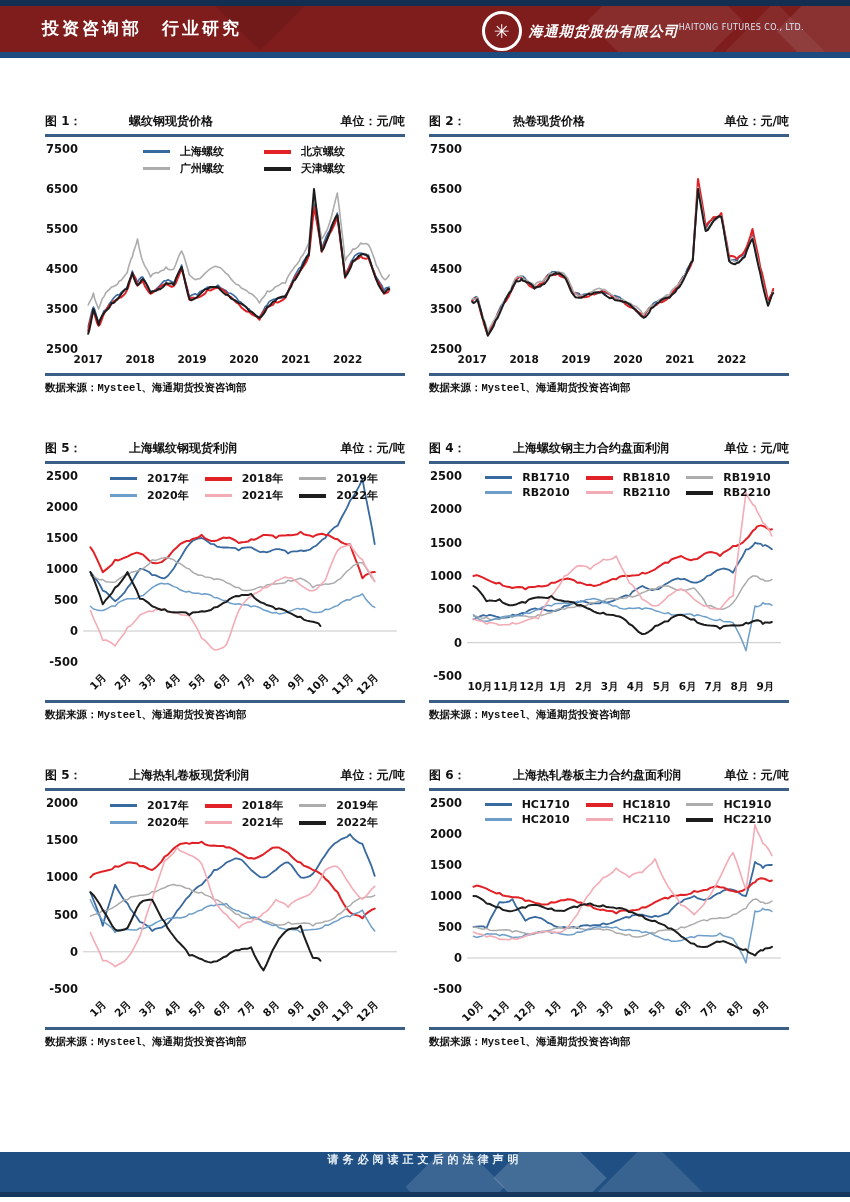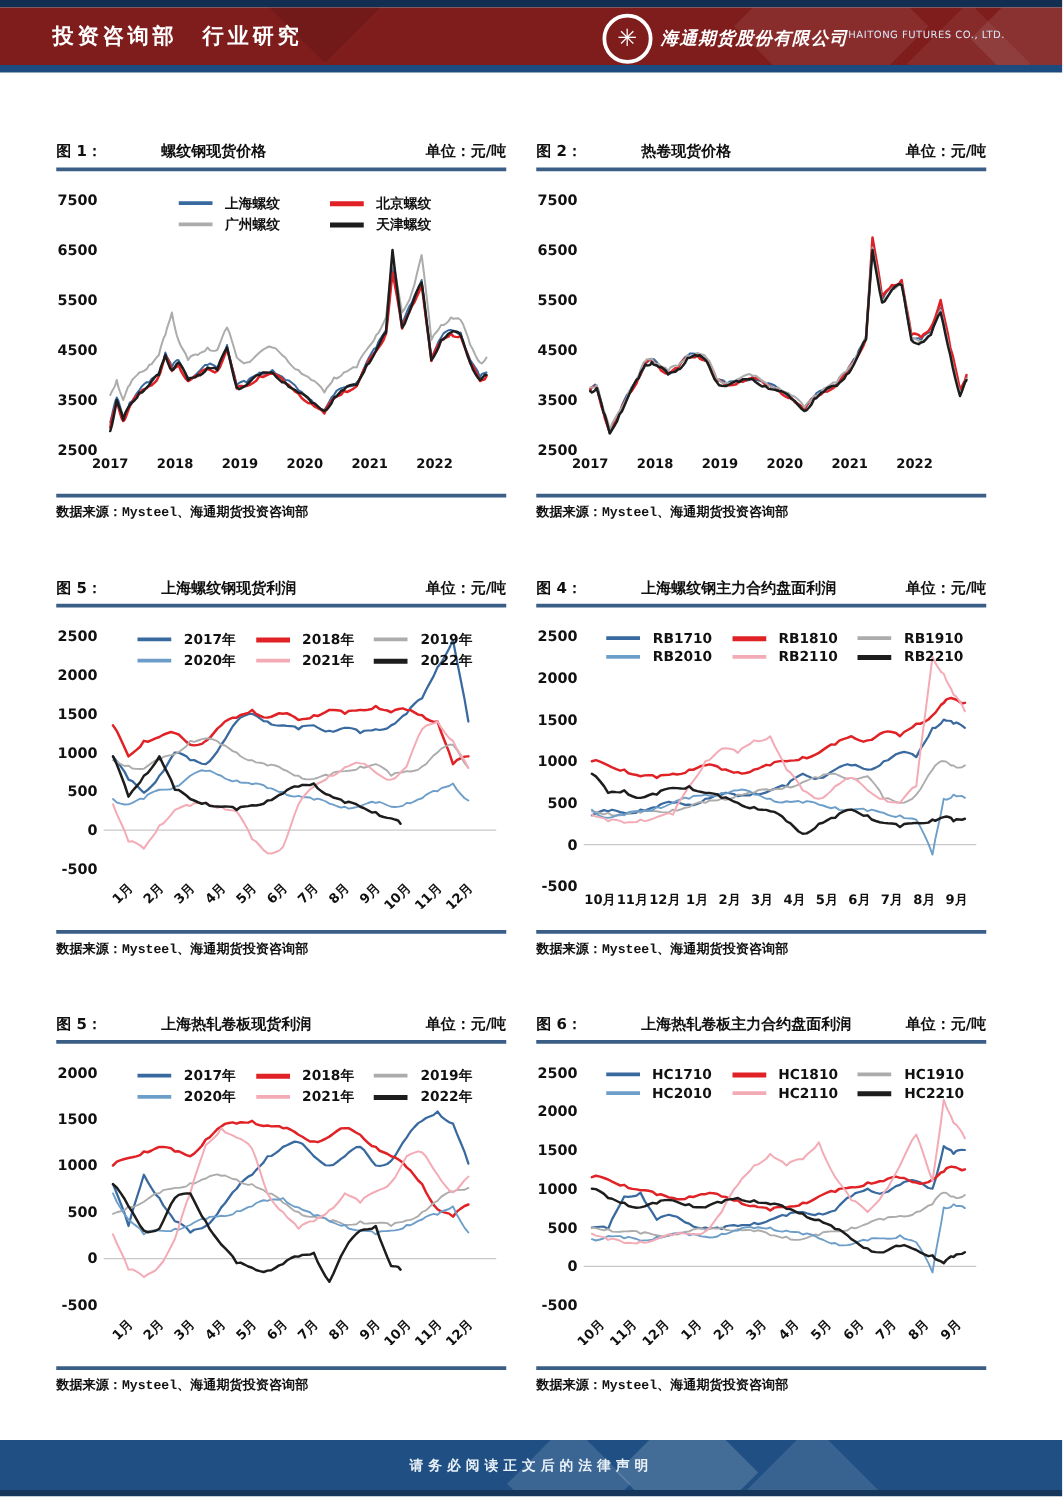--- a/index.html
+++ b/index.html
@@ -23,33 +23,33 @@
   .logo-cn{font-size:14px;font-weight:bold;color:#fff;letter-spacing:1px;font-style:italic;}
   .logo-en{font-size:8px;color:#d9e7f6;letter-spacing:0.4px;}
   
   .grid{position:absolute;top:112px;left:45px;width:744px;display:grid;
         grid-template-columns:360px 360px;column-gap:24px;row-gap:44px;}
   .fig-head{display:flex;align-items:baseline;font-weight:bold;font-size:12px;color:#111;padding:1px 0 4px 0;}
   .fig-label{width:84px;flex:none;}
   .fig-title{flex:none;}
   .fig-unit{margin-left:auto;flex:none;}
   .rule{height:3px;background:#3a5e86;}
-  .plot{position:relative;height:224px;margin:17px 0;}
+  .plot{position:relative;height:224px;margin:6px 0;}
   .plot svg{position:absolute;left:0;top:0;}
   .legend{position:absolute;top:1px;left:40px;right:2px;display:grid;justify-content:center;
           column-gap:16px;row-gap:2px;z-index:2;}
   .cols2{grid-template-columns:repeat(2,auto);column-gap:40px;}
   .cols3{grid-template-columns:repeat(3,auto);}
   .lg-item{display:flex;align-items:center;gap:10px;font-size:11px;font-weight:bold;color:#111;white-space:nowrap;}
   .sw{width:27px;display:inline-block;flex:none;}
   .source{font-size:10.5px;font-weight:bold;color:#111;padding-top:5px;font-family:Liberation Mono, monospace;}
   
   .ftr{position:absolute;left:0;right:0;top:1152px;}
   .ftr-main{height:40px;background:#205083;position:relative;overflow:hidden;
-            display:flex;align-items:center;justify-content:center;}
+            display:flex;align-items:flex-start;justify-content:center;}
   .ftr-txt{color:#e8f0f8;font-size:11px;font-weight:bold;letter-spacing:4px;}
   .f1{width:70px;height:70px;background:rgba(255,255,255,0.12);left:420px;top:0px;}
   .f2{width:80px;height:80px;background:rgba(255,255,255,0.16);left:510px;top:-14px;}
   .f3{width:80px;height:80px;background:rgba(255,255,255,0.11);left:610px;top:4px;}
   .ftr-bottom{height:5px;background:#16365c;}
 </style>
 </head>
 <body>
 
 <div class="page">

